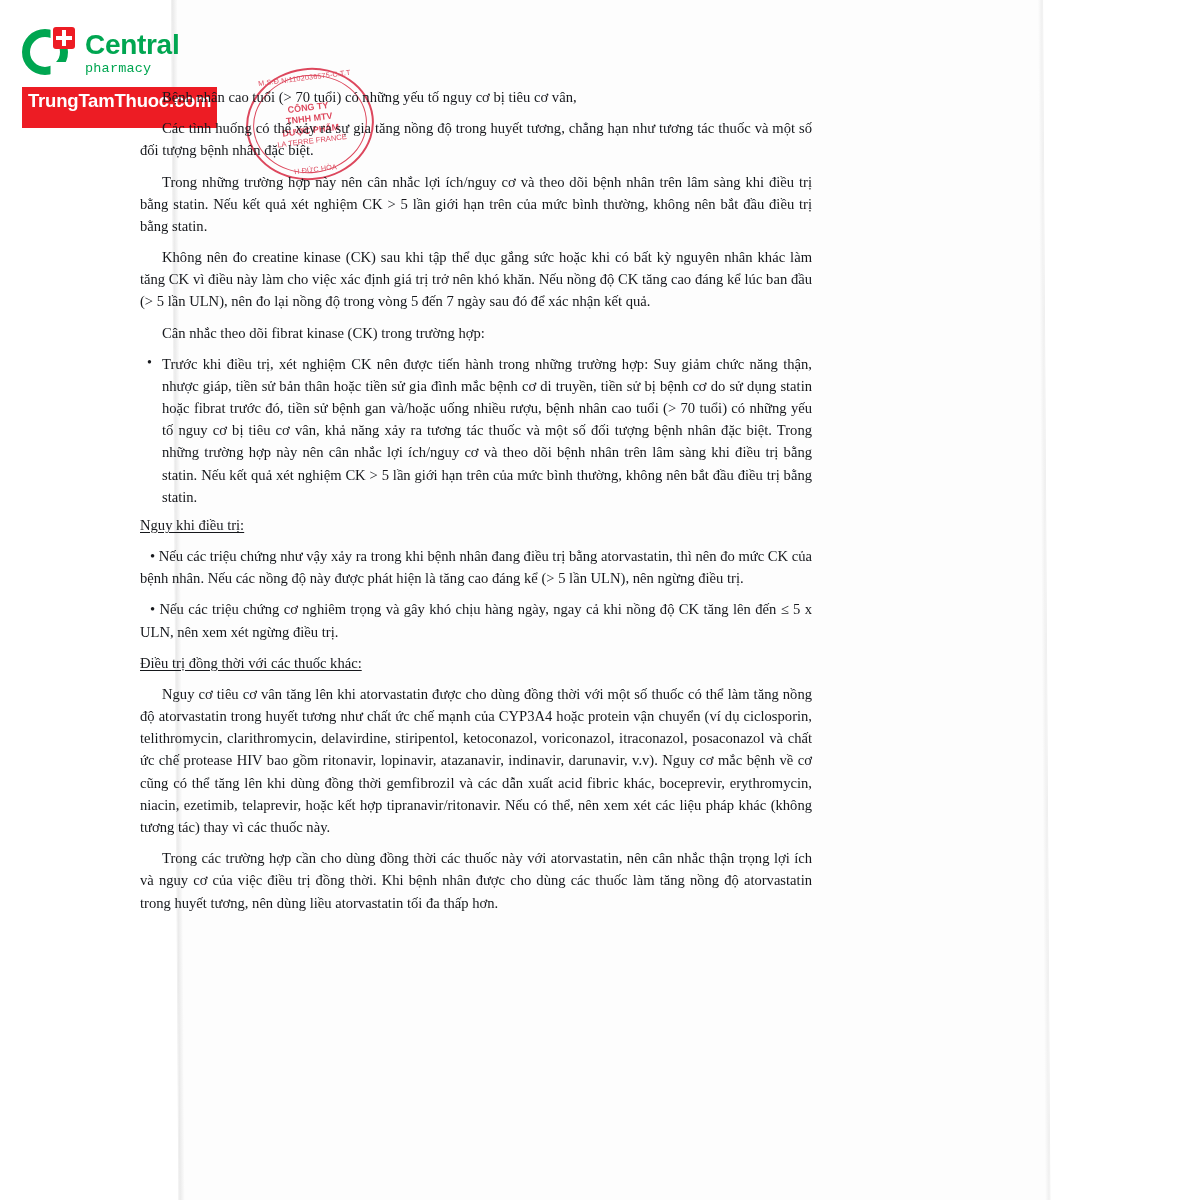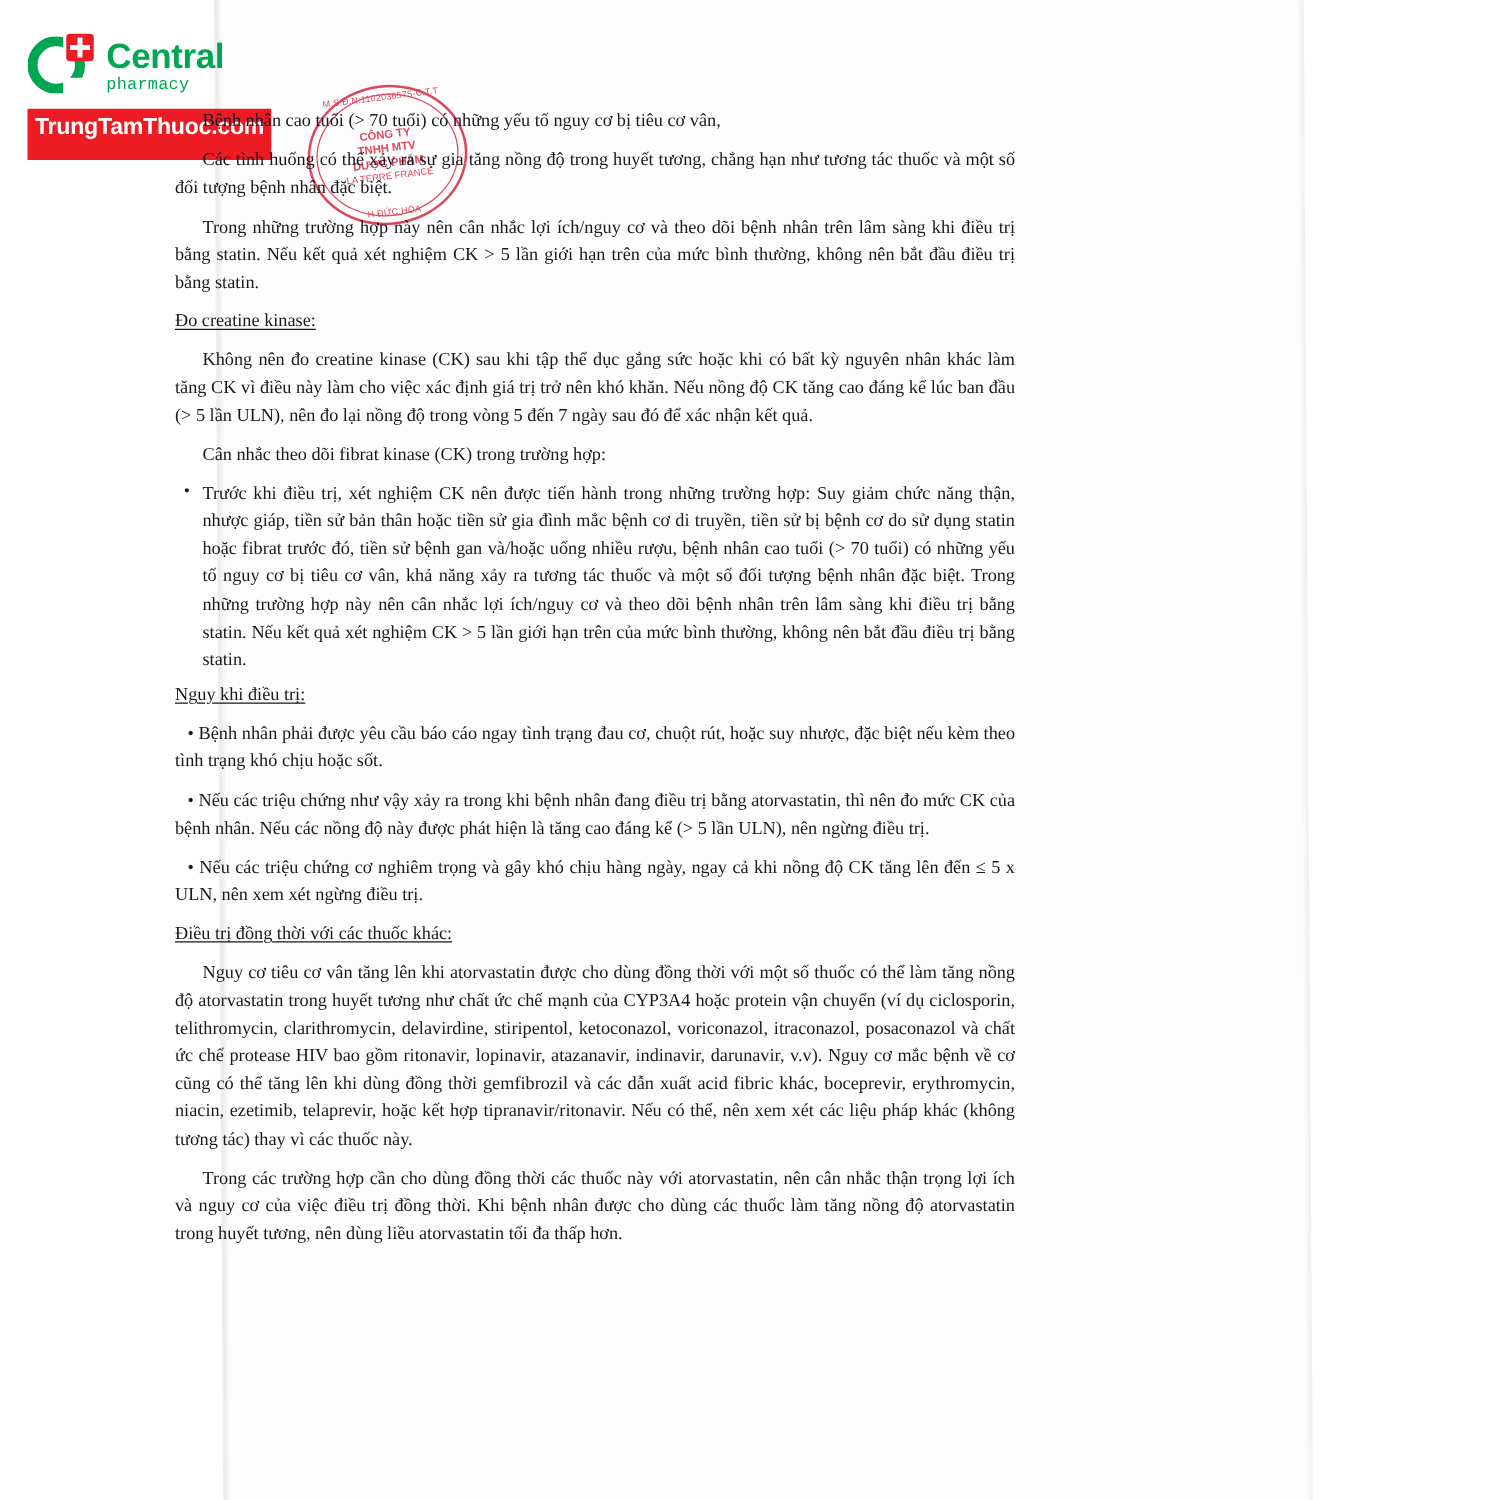--- a/index.html
+++ b/index.html
@@ -257,28 +257,26 @@
       <div>DƯỢC PHẨM</div>
       <div class="small">LA TERRE FRANCE</div>
     </div>
     <div class="arc-bottom">H ĐỨC HÒA</div>
   </div>
 
   <div id="doc">
       <p class="indent">Bệnh nhân cao tuổi (&gt; 70 tuổi) có những yếu tố nguy cơ bị tiêu cơ vân,</p>
       <p class="indent">Các tình huống có thể xảy ra sự gia tăng nồng độ trong huyết tương, chẳng hạn như tương tác thuốc và một số đối tượng bệnh nhân đặc biệt.</p>
       <p class="indent">Trong những trường hợp này nên cân nhắc lợi ích/nguy cơ và theo dõi bệnh nhân trên lâm sàng khi điều trị bằng statin. Nếu kết quả xét nghiệm CK &gt; 5 lần giới hạn trên của mức bình thường, không nên bắt đầu điều trị bằng statin.</p>
-      <p class="heading"><span>Đo creatine kinase:</span></p>
       <p class="indent">Không nên đo creatine kinase (CK) sau khi tập thể dục gắng sức hoặc khi có bất kỳ nguyên nhân khác làm tăng CK vì điều này làm cho việc xác định giá trị trở nên khó khăn. Nếu nồng độ CK tăng cao đáng kể lúc ban đầu (&gt; 5 lần ULN), nên đo lại nồng độ trong vòng 5 đến 7 ngày sau đó để xác nhận kết quả.</p>
       <p class="indent">Cân nhắc theo dõi fibrat kinase (CK) trong trường hợp:</p>
       <ul class="bullets">
         <li>Trước khi điều trị, xét nghiệm CK nên được tiến hành trong những trường hợp: Suy giảm chức năng thận, nhược giáp, tiền sử bản thân hoặc tiền sử gia đình mắc bệnh cơ di truyền, tiền sử bị bệnh cơ do sử dụng statin hoặc fibrat trước đó, tiền sử bệnh gan và/hoặc uống nhiều rượu, bệnh nhân cao tuổi (&gt; 70 tuổi) có những yếu tố nguy cơ bị tiêu cơ vân, khả năng xảy ra tương tác thuốc và một số đối tượng bệnh nhân đặc biệt. Trong những trường hợp này nên cân nhắc lợi ích/nguy cơ và theo dõi bệnh nhân trên lâm sàng khi điều trị bằng statin. Nếu kết quả xét nghiệm CK &gt; 5 lần giới hạn trên của mức bình thường, không nên bắt đầu điều trị bằng statin.</li>
       </ul>
       <p class="heading"><span>Nguy khi điều trị:</span></p>
-      <p class="dotline">• Bệnh nhân phải được yêu cầu báo cáo ngay tình trạng đau cơ, chuột rút, hoặc suy nhược, đặc biệt nếu kèm theo tình trạng khó chịu hoặc sốt.</p>
       <p class="dotline">• Nếu các triệu chứng như vậy xảy ra trong khi bệnh nhân đang điều trị bằng atorvastatin, thì nên đo mức CK của bệnh nhân. Nếu các nồng độ này được phát hiện là tăng cao đáng kể (&gt; 5 lần ULN), nên ngừng điều trị.</p>
       <p class="dotline">• Nếu các triệu chứng cơ nghiêm trọng và gây khó chịu hàng ngày, ngay cả khi nồng độ CK tăng lên đến ≤ 5 x ULN, nên xem xét ngừng điều trị.</p>
       <p class="heading"><span>Điều trị đồng thời với các thuốc khác:</span></p>
       <p class="indent">Nguy cơ tiêu cơ vân tăng lên khi atorvastatin được cho dùng đồng thời với một số thuốc có thể làm tăng nồng độ atorvastatin trong huyết tương như chất ức chế mạnh của CYP3A4 hoặc protein vận chuyển (ví dụ ciclosporin, telithromycin, clarithromycin, delavirdine, stiripentol, ketoconazol, voriconazol, itraconazol, posaconazol và chất ức chế protease HIV bao gồm ritonavir, lopinavir, atazanavir, indinavir, darunavir, v.v). Nguy cơ mắc bệnh về cơ cũng có thể tăng lên khi dùng đồng thời gemfibrozil và các dẫn xuất acid fibric khác, boceprevir, erythromycin, niacin, ezetimib, telaprevir, hoặc kết hợp tipranavir/ritonavir. Nếu có thể, nên xem xét các liệu pháp khác (không tương tác) thay vì các thuốc này.</p>
       <p class="indent">Trong các trường hợp cần cho dùng đồng thời các thuốc này với atorvastatin, nên cân nhắc thận trọng lợi ích và nguy cơ của việc điều trị đồng thời. Khi bệnh nhân được cho dùng các thuốc làm tăng nồng độ atorvastatin trong huyết tương, nên dùng liều atorvastatin tối đa thấp hơn.</p>
     </div>
 
 </div>
 
 </body></html>

